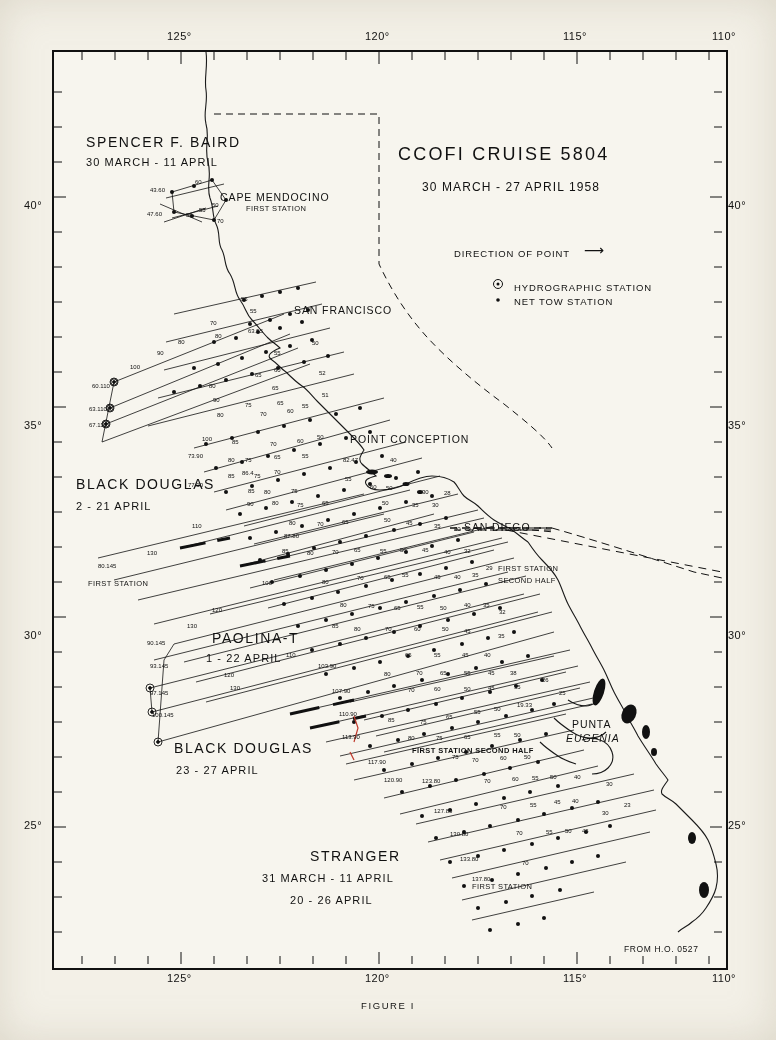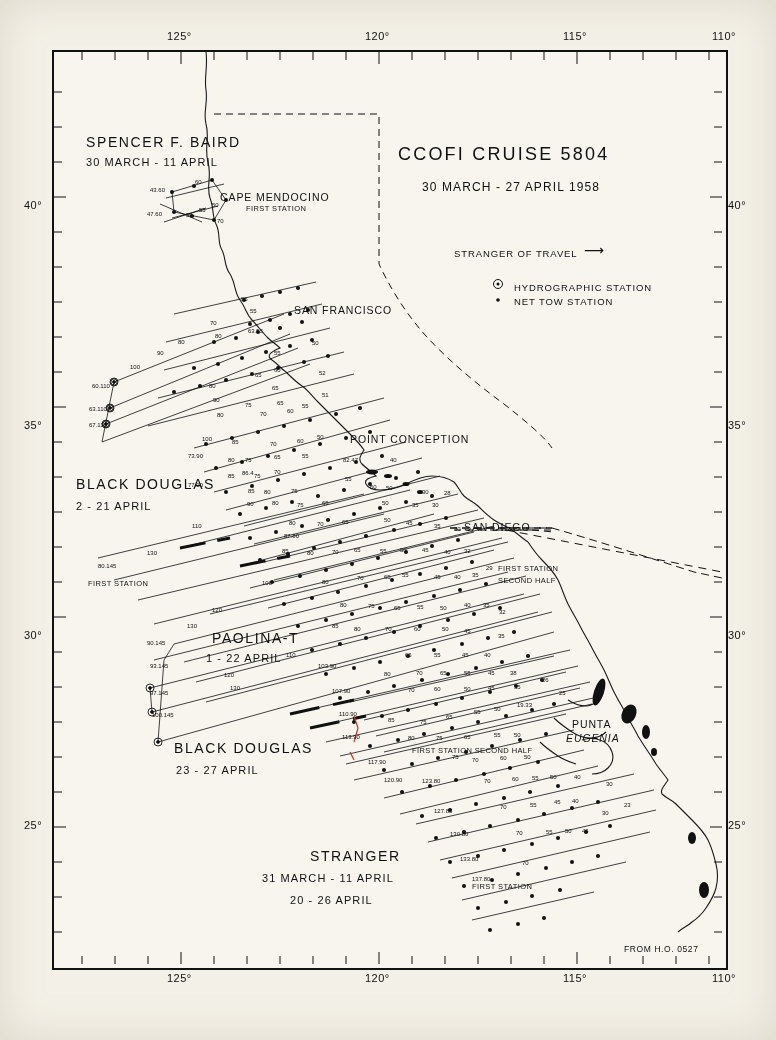--- a/index.html
+++ b/index.html
@@ -581,21 +581,21 @@
       </g>
 
       <g stroke="#c0392b" stroke-width="1.2" fill="none">
         <path d="M300,664 L304,676 L300,690"></path>
         <path d="M296,700 L300,708"></path>
       </g>
     </svg>
 
     <div class="txt title-main" style="left:344px; top:92px;">CCOFI   CRUISE   5804</div>
     <div class="txt title-sub" style="left:368px; top:128px;">30 MARCH - 27 APRIL 1958</div>
-    <div class="txt legend-txt" style="left:400px; top:196px;">STRANGER  OF  TRAVEL</div>
+    <div class="txt legend-txt" style="left:400px; top:196px;">DIRECTION  OF  POINT</div>
     <div class="txt" style="left:530px; top:190px; font-size:14px;">⟶</div>
 
     <div class="txt legend-txt" style="left:460px; top:230px;">HYDROGRAPHIC STATION</div>
     <div class="txt legend-txt" style="left:460px; top:244px;">NET TOW STATION</div>
     <svg style="position:absolute; left:436px; top:226px;" width="18" height="34">
       <circle cx="8" cy="6" r="4.5" fill="none" stroke="#111"></circle>
       <circle cx="8" cy="6" r="1.5" fill="#111"></circle>
       <circle cx="8" cy="22" r="1.8" fill="#111"></circle>
     </svg>
 
@@ -619,21 +619,21 @@
     <div class="txt place" style="left:240px; top:252px;">SAN FRANCISCO</div>
     <div class="txt place" style="left:296px; top:381px;">POINT CONCEPTION</div>
     <div class="txt place" style="left:410px; top:469px;">SAN DIEGO</div>
     <div class="txt place" style="left:518px; top:666px;">PUNTA</div>
     <div class="txt place" style="left:512px; top:680px;font-style:italic;">EUGENIA</div>
 
     <div class="txt small-note" style="left:192px; top:152px;">FIRST STATION</div>
     <div class="txt small-note" style="left:34px; top:527px;">FIRST STATION</div>
     <div class="txt small-note" style="left:444px; top:512px;">FIRST STATION</div>
     <div class="txt small-note" style="left:444px; top:524px;">SECOND HALF</div>
-    <div class="txt small-note" style="left:358px; top:694px;">FIRST STATION  SECOND HALF</div>
+    <div class="txt small-note" style="left:358px; top:694px;font-weight:bold;">FIRST STATION  SECOND HALF</div>
     <div class="txt small-note" style="left:418px; top:830px;">FIRST STATION</div>
 
     <div class="txt credit" style="left:570px; top:892px;">FROM H.O. 0527</div>
 
     <div id="line-labels">
         <span class="stn-num" style="left: 96px; top: 135px;">43.60</span>
         <span class="stn-num" style="left: 93px; top: 159px;">47.60</span>
         <span class="stn-num" style="left: 141px; top: 127px;">60</span>
         <span class="stn-num" style="left: 145px; top: 155px;">55</span>
         <span class="stn-num" style="left: 158px; top: 150px;">50</span>
@@ -826,15 +826,16 @@
   <div class="axis-label" style="left:24px; top:199px;">40°</div>
   <div class="axis-label" style="left:24px; top:419px;">35°</div>
   <div class="axis-label" style="left:24px; top:629px;">30°</div>
   <div class="axis-label" style="left:24px; top:819px;">25°</div>
 
   <div class="axis-label" style="left:728px; top:199px;">40°</div>
   <div class="axis-label" style="left:728px; top:419px;">35°</div>
   <div class="axis-label" style="left:728px; top:629px;">30°</div>
   <div class="axis-label" style="left:728px; top:819px;">25°</div>
 
+  <div id="figure-caption">FIGURE I</div>
 
   <div id="paper-edge"></div>
 </div>
 
 </body></html>

